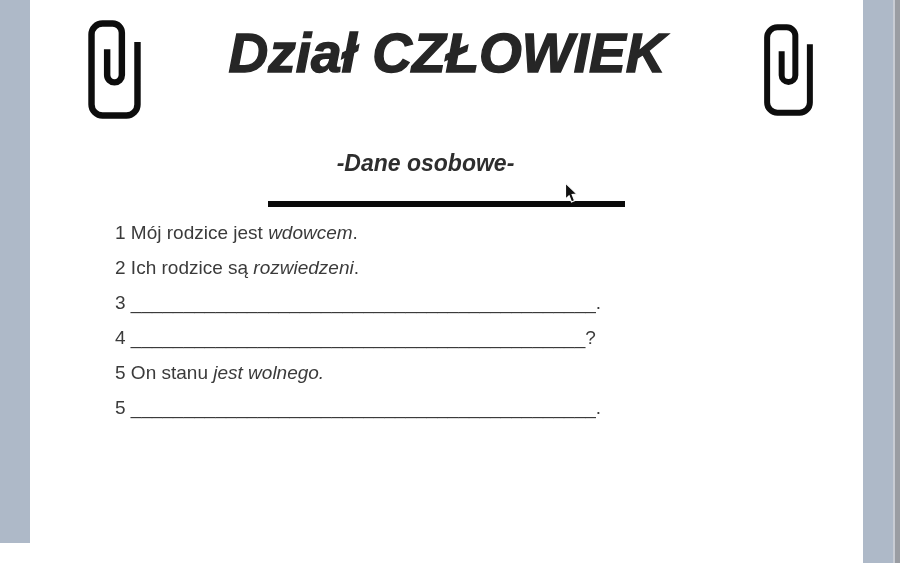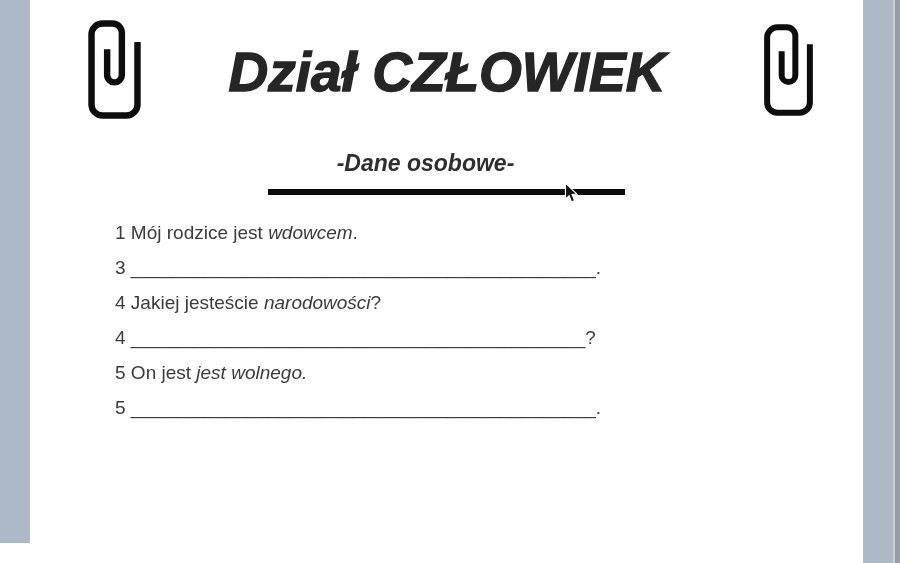--- a/index.html
+++ b/index.html
@@ -12,33 +12,33 @@
   #left-bar{left:0;width:30px;height:543px;background:#aeb9c8;}
   #right-bar{left:863px;width:30px;height:563px;background:#aeb9c8;}
   #right-gap{position:absolute;left:893px;top:0;width:2px;height:563px;background:#c8ccd4;}
   #right-edge{position:absolute;left:895px;top:0;width:5px;height:563px;background:#9a9da3;}
 
   .paperclip{position:absolute;}
   #clip-left{left:86px;top:14px;}
   #clip-right{left:762px;top:17px;}
 
   .title{
-    position:absolute;left:30px;top:39px;width:834px;
+    position:absolute;left:30px;top:20px;width:834px;
     text-align:center;
     font-size:55px;line-height:1.2;
     font-weight:700;font-style:italic;
     color:#262626;
     -webkit-text-stroke:1.4px #262626;
     letter-spacing:0px;
   }
   .subtitle-block{
     position:absolute;left:268px;top:150px;width:357px;
     text-align:center;
     border-bottom:6px solid #0a0a0a;
-    padding-bottom:12px;
+    padding-bottom:24px;
   }
   .subtitle-block .subtitle{
     position:relative;left:-21px;
     font-size:23px;font-weight:700;font-style:italic;color:#2e2e2e;
   }
 
   .items{
     position:absolute;left:115px;top:215px;width:560px;
     font-size:19px;color:#3b3b3b;
   }
@@ -70,27 +70,27 @@
 <div class="title">Dział CZŁOWIEK</div>
 
 <div class="subtitle-block">
   <span class="subtitle">-Dane osobowe-</span>
 </div>
 
 <div class="items">
 
   <div class="row"><span>1</span><span> Mój rodzice jest </span><span class="it">wdowcem</span><span>.</span></div>
 
+  <div class="row"><span>2</span><span> Ich rodzice są </span><span class="it">rozwiedzeni</span><span>.</span></div>
 
   <div class="row"><span>3</span><span> ____________________________________________</span><span>.</span></div>
 
-  <div class="row"><span>4</span><span> Jakiej jesteście </span><span class="it">narodowości</span><span>?</span></div>
   <div class="row"><span>4</span><span> ___________________________________________</span><span>?</span></div>
 
-  <div class="row"><span>5</span><span> On jest </span><span class="it">jest wolnego.</span><span></span></div>
+  <div class="row"><span>5</span><span> On stanu </span><span class="it">jest wolnego.</span><span></span></div>
   <div class="row"><span>5</span><span> ____________________________________________</span><span>.</span></div>
 
 </div>
 
 <span id="cursor">
   <svg width="15" height="23" viewBox="0 0 13 21">
     <path d="M1,1 V15.6 L4.3,12.6 L6.5,18.2 L9.3,17 L7.1,11.4 L11.5,11.1 Z" fill="#111111" stroke="#ffffff" stroke-width="1.1"></path>
   </svg>
 </span>
 

